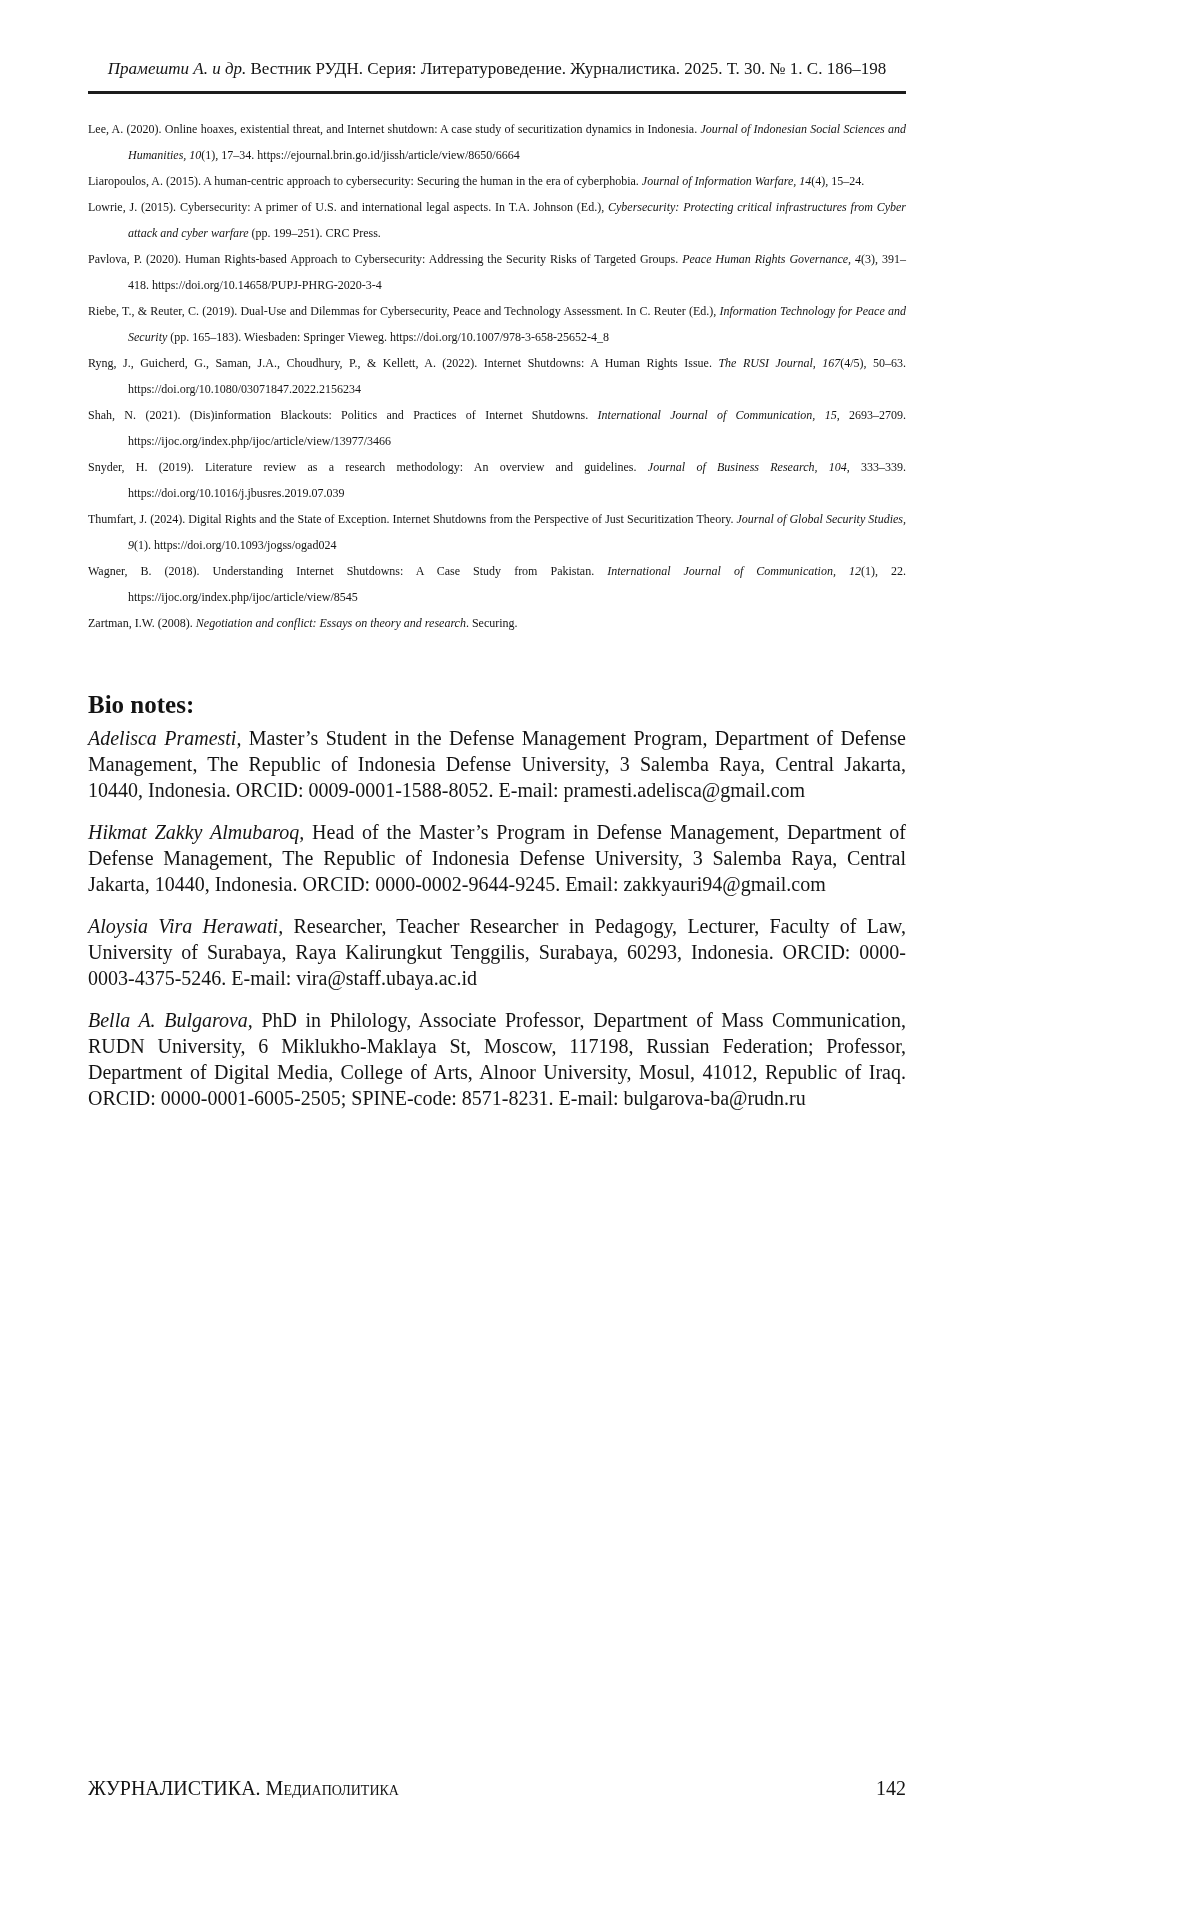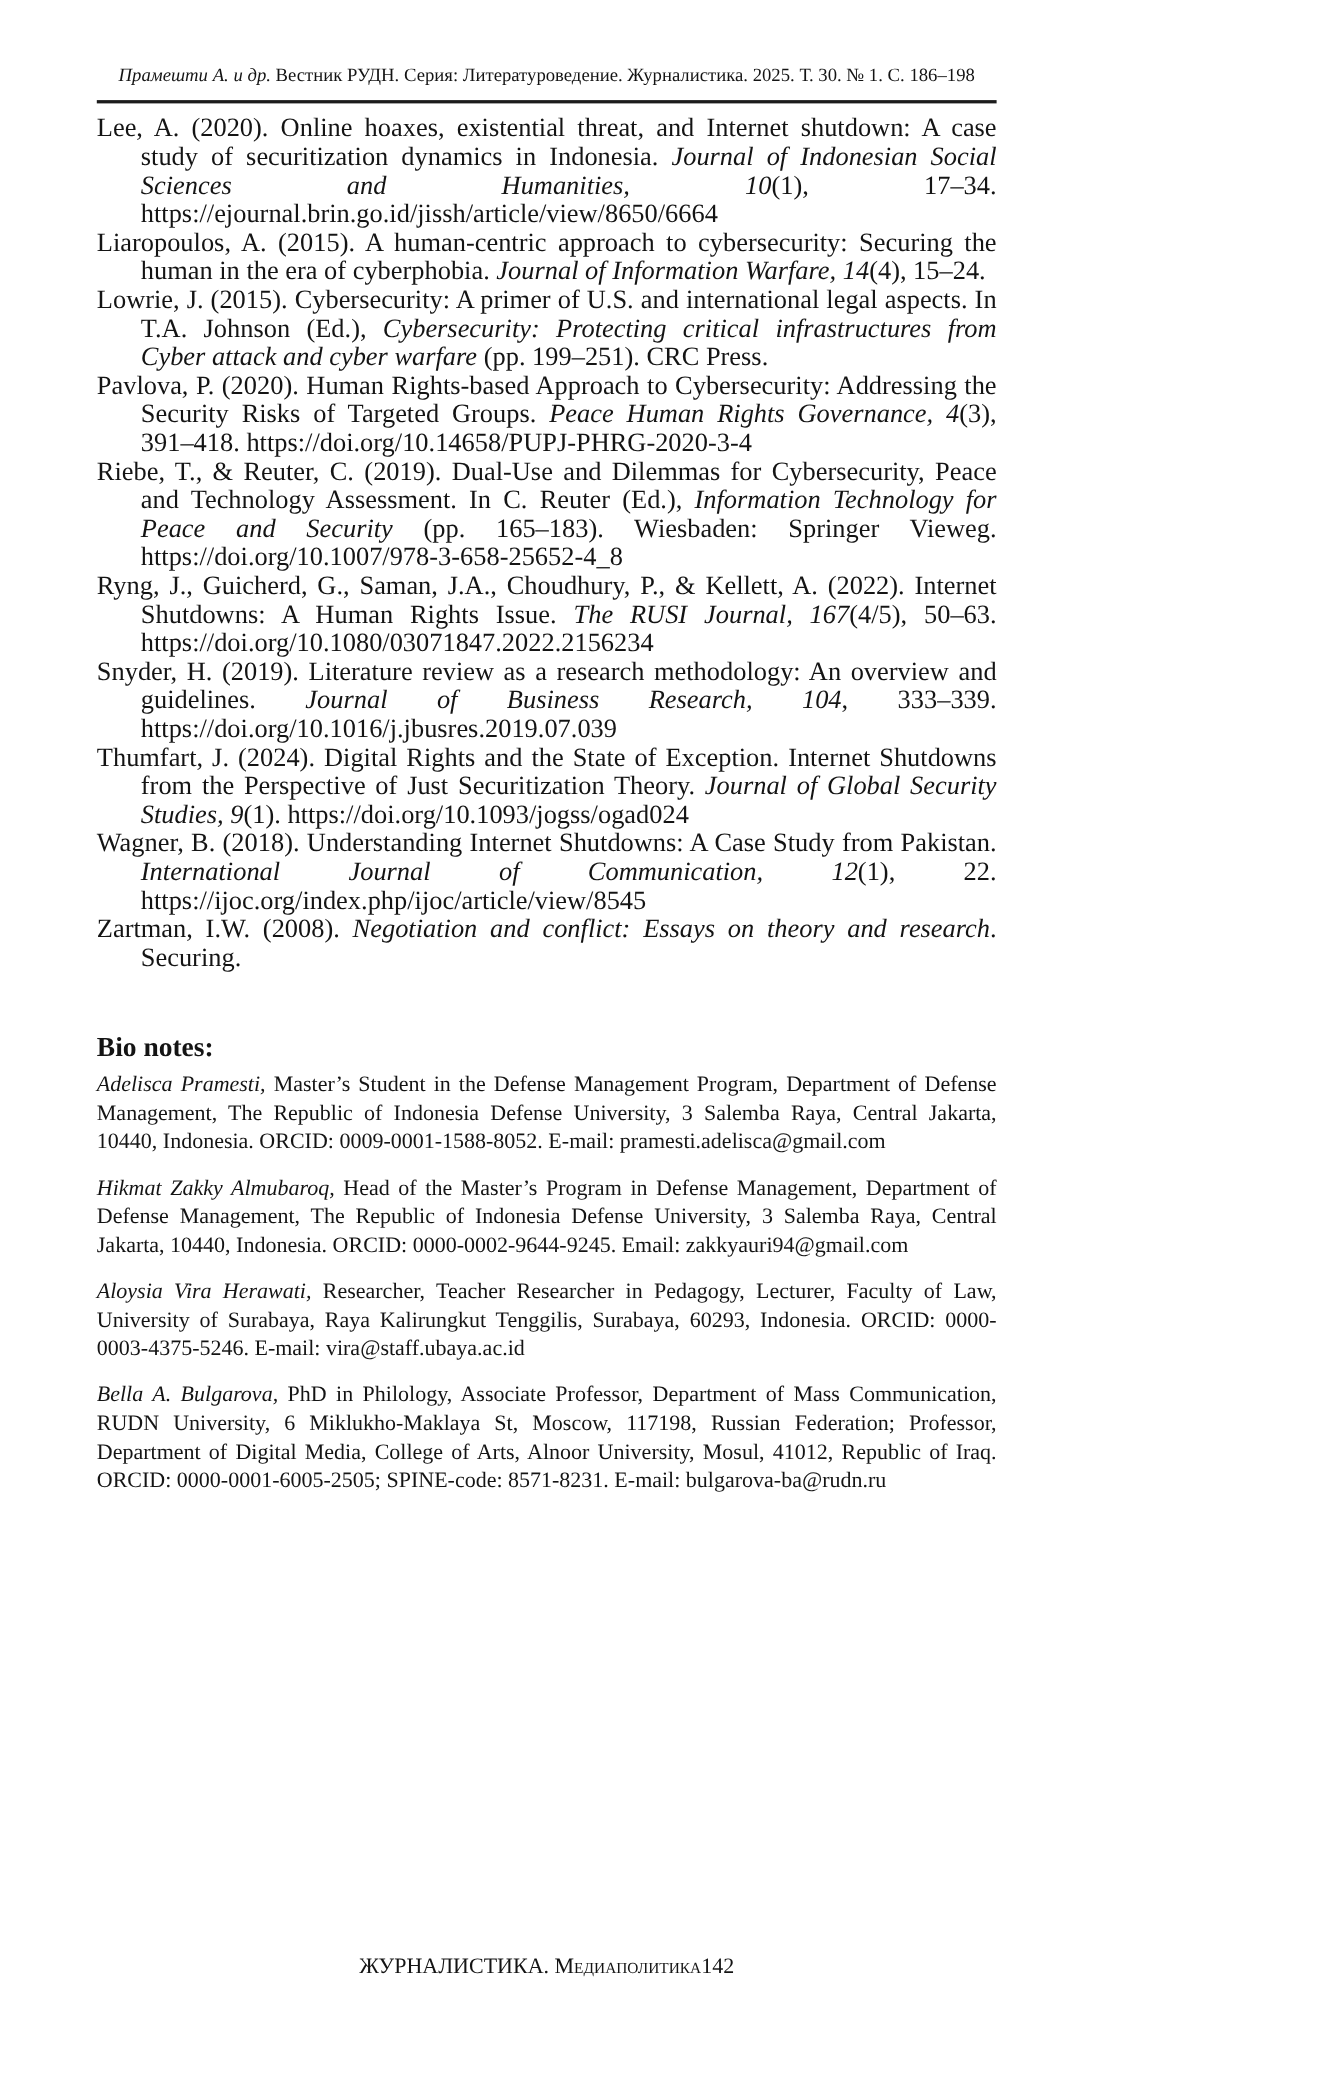--- a/index.html
+++ b/index.html
@@ -23,22 +23,22 @@
     line-height: 21px;
     white-space: nowrap;
   }
   .it { font-style: italic; }
   .rule {
     margin-top: 12px;
     border-top: 3px solid #1c1c1c;
     height: 0;
   }
   .refs {
-    margin-top: 10px;
-    font-size: 24px;
+    margin-top: 22px;
+    font-size: 12px;
     line-height: 26px;
   }
   .ref {
     margin: 0;
     padding-left: 40px;
     text-indent: -40px;
     text-align: justify;
     overflow-wrap: break-word;
   }
   .bio-heading {
@@ -53,21 +53,21 @@
     line-height: 26px;
     text-align: justify;
     overflow-wrap: break-word;
   }
   .footer {
     position: absolute;
     top: 1776px;
     left: 88px;
     width: 818px;
     display: flex;
-    justify-content: center;
+    justify-content: space-between;
     align-items: baseline;
     font-size: 20px;
     line-height: 24px;
   }
   .footer .sc { font-variant: small-caps; }
 </style>
 </head>
 <body>
 
 <div class="page">
@@ -78,20 +78,21 @@
 
   <div class="rule"></div>
 
   <div class="refs" id="refs">
       <p class="ref"><span>Lee, A. (2020). Online hoaxes, existential threat, and Internet shutdown: A case study of securitization dynamics in Indonesia. </span><span class="it">Journal of Indonesian Social Sciences and Humanities, 10</span><span>(1), 17–34. https://ejournal.brin.go.id/jissh/article/view/8650/6664</span></p>
       <p class="ref"><span>Liaropoulos, A. (2015). A human-centric approach to cybersecurity: Securing the human in the era of cyberphobia. </span><span class="it">Journal of Information Warfare, 14</span><span>(4), 15–24.</span></p>
       <p class="ref"><span>Lowrie, J. (2015). Cybersecurity: A primer of U.S. and international legal aspects. In T.A. Johnson (Ed.), </span><span class="it">Cybersecurity: Protecting critical infrastructures from Cyber attack and cyber warfare</span><span> (pp. 199–251). CRC Press.</span></p>
       <p class="ref"><span>Pavlova, P. (2020). Human Rights-based Approach to Cybersecurity: Addressing the Security Risks of Targeted Groups. </span><span class="it">Peace Human Rights Governance, 4</span><span>(3), 391–418. https://doi.org/10.14658/PUPJ-PHRG-2020-3-4</span></p>
       <p class="ref"><span>Riebe, T., &amp; Reuter, C. (2019). Dual-Use and Dilemmas for Cybersecurity, Peace and Technology Assessment. In C. Reuter (Ed.), </span><span class="it">Information Technology for Peace and Security</span><span> (pp. 165–183). Wiesbaden: Springer Vieweg. https://doi.org/10.1007/978-3-658-25652-4_8</span></p>
       <p class="ref"><span>Ryng, J., Guicherd, G., Saman, J.A., Choudhury, P., &amp; Kellett, A. (2022). Internet Shutdowns: A Human Rights Issue. </span><span class="it">The RUSI Journal, 167</span><span>(4/5), 50–63. https://doi.org/10.1080/03071847.2022.2156234</span></p>
+      <p class="ref"><span>Shah, N. (2021). (Dis)information Blackouts: Politics and Practices of Internet Shutdowns. </span><span class="it">International Journal of Communication, 15</span><span>, 2693–2709. https://ijoc.org/index.php/ijoc/article/view/13977/3466</span></p>
       <p class="ref"><span>Snyder, H. (2019). Literature review as a research methodology: An overview and guidelines. </span><span class="it">Journal of Business Research, 104</span><span>, 333–339. https://doi.org/10.1016/j.jbusres.2019.07.039</span></p>
       <p class="ref"><span>Thumfart, J. (2024). Digital Rights and the State of Exception. Internet Shutdowns from the Perspective of Just Securitization Theory. </span><span class="it">Journal of Global Security Studies, 9</span><span>(1). https://doi.org/10.1093/jogss/ogad024</span></p>
       <p class="ref"><span>Wagner, B. (2018). Understanding Internet Shutdowns: A Case Study from Pakistan. </span><span class="it">International Journal of Communication, 12</span><span>(1), 22. https://ijoc.org/index.php/ijoc/article/view/8545</span></p>
       <p class="ref"><span>Zartman, I.W. (2008). </span><span class="it">Negotiation and conflict: Essays on theory and research</span><span>. Securing.</span></p>
     </div>
 
   <div>
     <div class="bio-heading">Bio notes:</div>
     <div id="bio-notes">
         <p class="bio-note"><span class="it">Adelisca Pramesti,</span><span> Master’s Student in the Defense Management Program, Department of Defense Management, The Republic of Indonesia Defense University, 3 Salemba Raya, Central Jakarta, 10440, Indonesia. ORCID: 0009-0001-1588-8052. E-mail: pramesti.adelisca@gmail.com</span></p>

